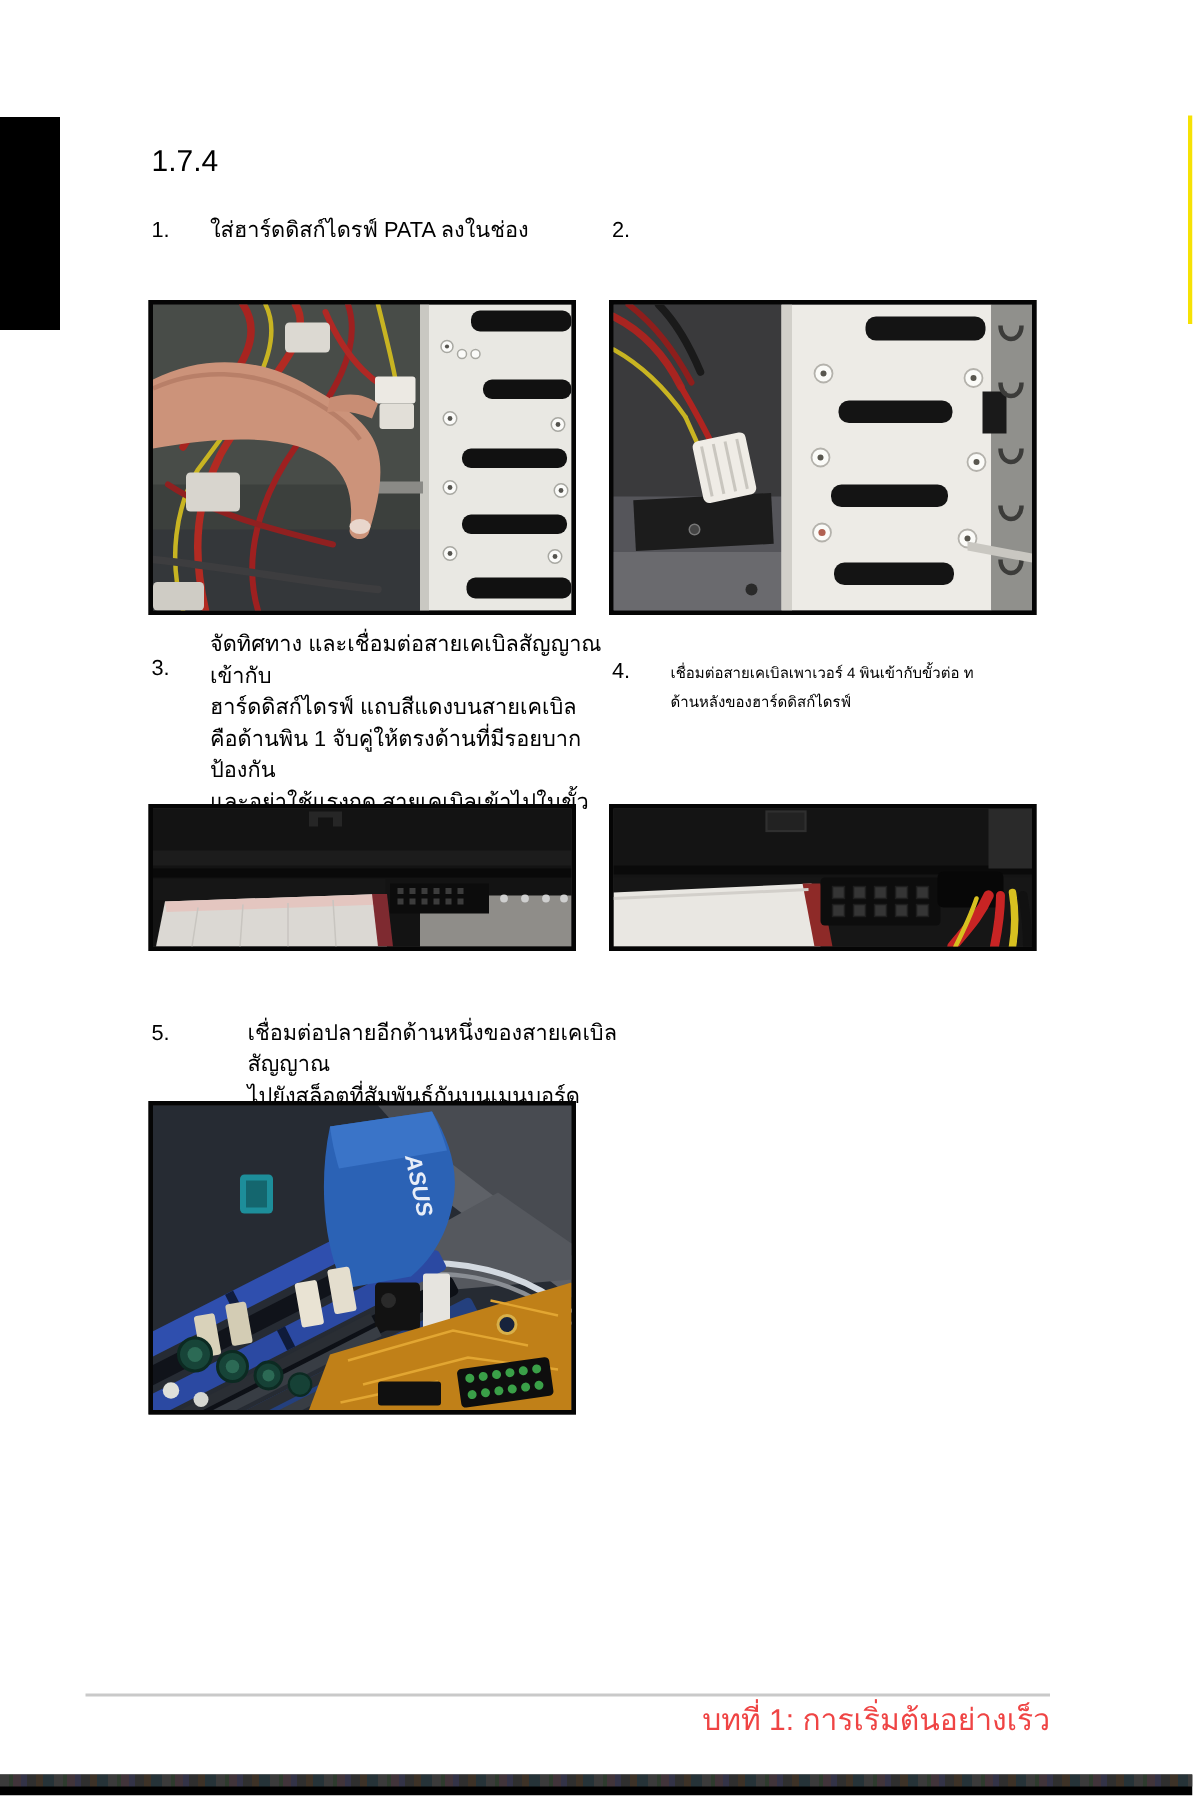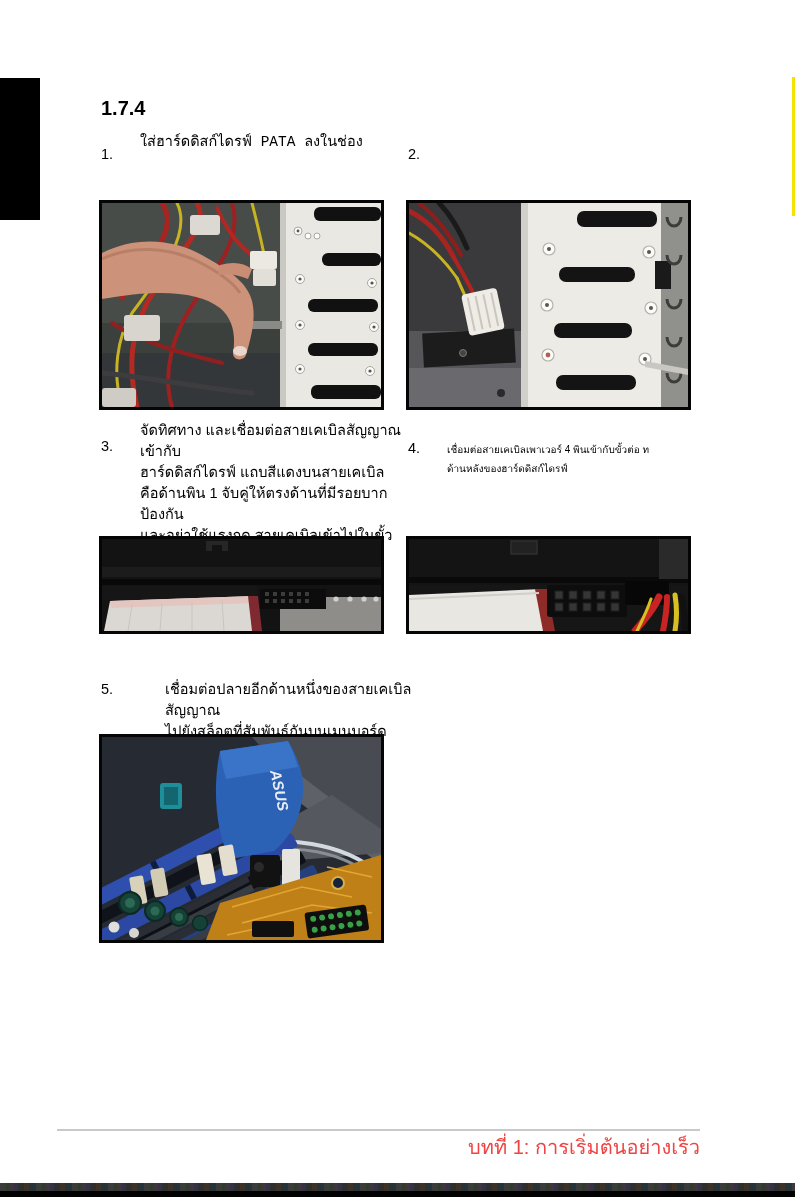--- a/index.html
+++ b/index.html
@@ -3,21 +3,21 @@
 <meta charset="utf-8">
 <style>
   html,body{margin:0;padding:0;}
   body{background:#fff;font-family:"Liberation Sans","DejaVu Sans",sans-serif;}
   .page{position:relative;width:795px;height:1197px;background:#ffffff;overflow:hidden;}
 
   .edge-tab{position:absolute;left:0;top:78px;width:40px;height:142px;background:#000;}
   .edge-accent{position:absolute;right:0;top:77px;width:3px;height:139px;background:#f6e204;}
 
   .heading{position:absolute;left:101px;top:95px;display:flex;gap:24px;
-           font-size:20px;font-weight:700;color:#000;line-height:27px;}
+           font-size:20px;font-weight:400;color:#000;line-height:27px;}
 
   .step-num{position:absolute;font-size:14.5px;color:#000;line-height:21px;}
   .step-text{position:absolute;font-size:14.5px;color:#000;line-height:21px;
              white-space:pre-line;}
   .step-text.small{font-size:10px;line-height:19px;}
 
   .photo{position:absolute;border:3px solid #050505;background:#333;box-sizing:border-box;}
   .photo svg{display:block;}
 
   .footer-rule{position:absolute;left:57px;top:1129px;width:643px;height:2px;background:#c9c9c9;}
@@ -36,21 +36,21 @@
 <div class="page">
 
   <div class="edge-tab"></div>
   <div class="edge-accent"></div>
 
   <div class="heading">
     <span>1.7.4</span>
   </div>
 
   <div class="step-num" style="left:101px;top:144px;">1.</div>
-  <div class="step-text" style="left:140px;top:132px;width:255px;font-family:Liberation Mono, monospace;">ใส่ฮาร์ดดิสก์ไดรฟ์ PATA ลงในช่อง</div>
+  <div class="step-text" style="left:140px;top:144px;width:255px;">ใส่ฮาร์ดดิสก์ไดรฟ์ PATA ลงในช่อง</div>
 
   <div class="step-num" style="left:408px;top:144px;">2.</div>
 
   <div class="photo" style="left:99px;top:200px;width:285px;height:210px;">
     <svg width="279" height="204" viewBox="0 0 279 204">
       <rect width="279" height="204" fill="#484c48"></rect>
       <rect y="120" width="190" height="84" fill="#3c403d"></rect>
       <rect x="0" y="150" width="180" height="54" fill="#34373a"></rect>
 
       <g stroke-linecap="round" fill="none">

